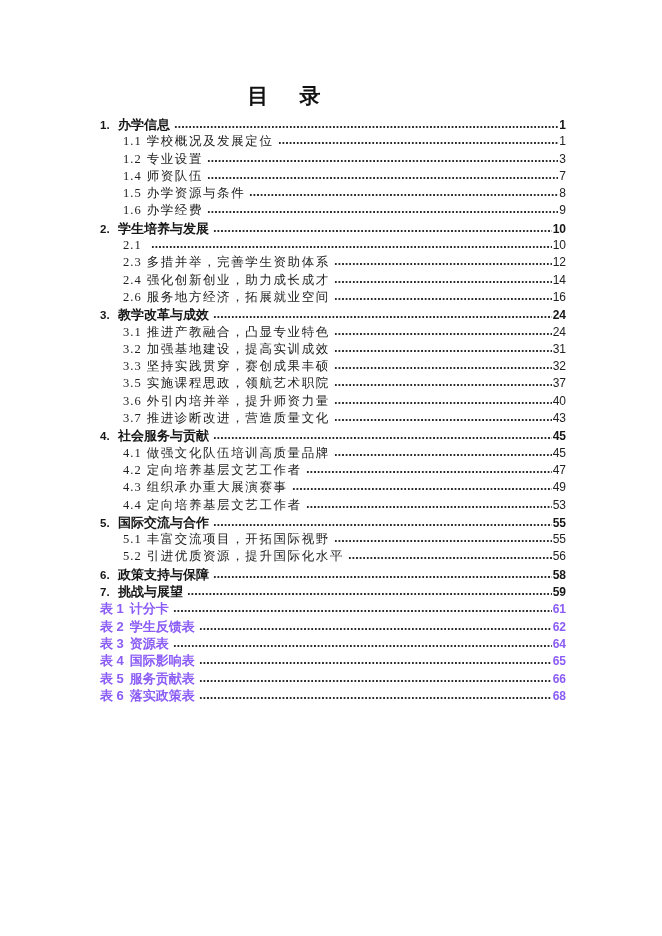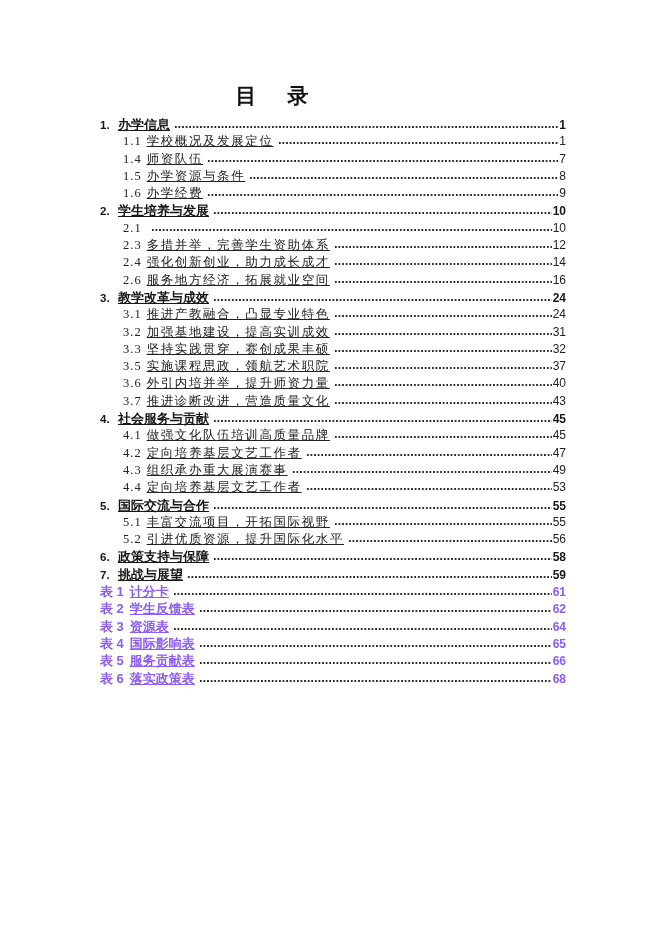--- a/index.html
+++ b/index.html
@@ -20,20 +20,21 @@
     top: 82px;
     left: 0;
     width: 549px;
     text-align: center;
     font-family: "Liberation Sans", sans-serif;
     font-weight: bold;
     font-size: 21px;
     letter-spacing: 5px;
     color: #111111;
     margin: 0;
+    padding-left: 12px;
   }
   .toc {
     position: absolute;
     left: 100px;
     top: 116px;
     width: 466px;
   }
   .row {
     display: flex;
     align-items: baseline;
@@ -76,21 +77,20 @@
     font-weight: bold;
     font-size: 13px;
     color: #8b5cf6;
   }
   .row.tbl .num {
     margin-right: 6px;
     flex: 0 0 auto;
   }
   .txt {
     flex: 0 0 auto;
-    text-decoration: underline;
   }
   .leader {
     flex: 1 1 auto;
     height: 4px;
     margin: 0 1px 0 4px;
     background-image: radial-gradient(circle, #2a2a2a 0.85px, transparent 1.15px);
     background-size: 3.6px 4px;
     background-repeat: repeat-x;
   }
   .pg {
@@ -115,20 +115,26 @@
         <span class="leader"></span>
         <span class="pg">1</span>
       </div>
       <div class="row lvl2">
         <span class="num">1.1</span>
         <span class="txt">学校概况及发展定位</span>
         <span class="leader"></span>
         <span class="pg">1</span>
       </div>
       <div class="row lvl2">
+        <span class="num">1.2</span>
+        <span class="txt">专业设置</span>
+        <span class="leader"></span>
+        <span class="pg">3</span>
+      </div>
+      <div class="row lvl2">
         <span class="num">1.4</span>
         <span class="txt">师资队伍</span>
         <span class="leader"></span>
         <span class="pg">7</span>
       </div>
       <div class="row lvl2">
         <span class="num">1.5</span>
         <span class="txt">办学资源与条件</span>
         <span class="leader"></span>
         <span class="pg">8</span>

